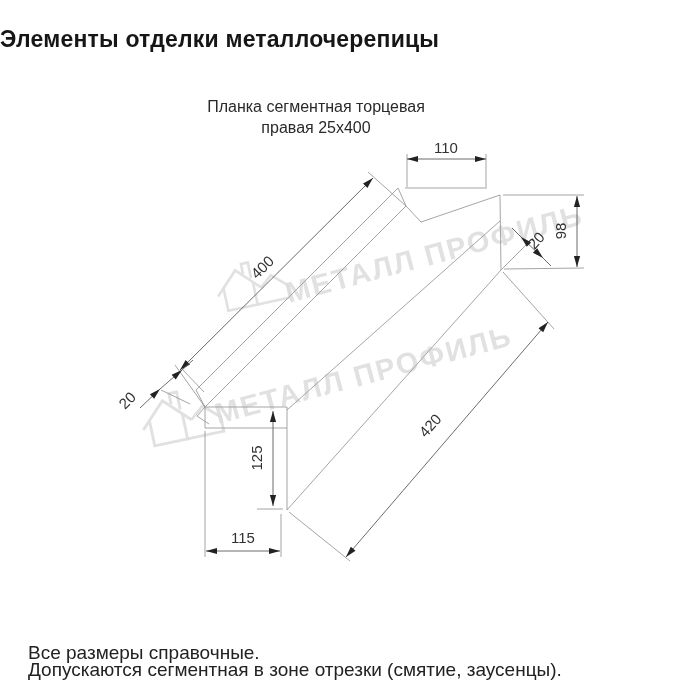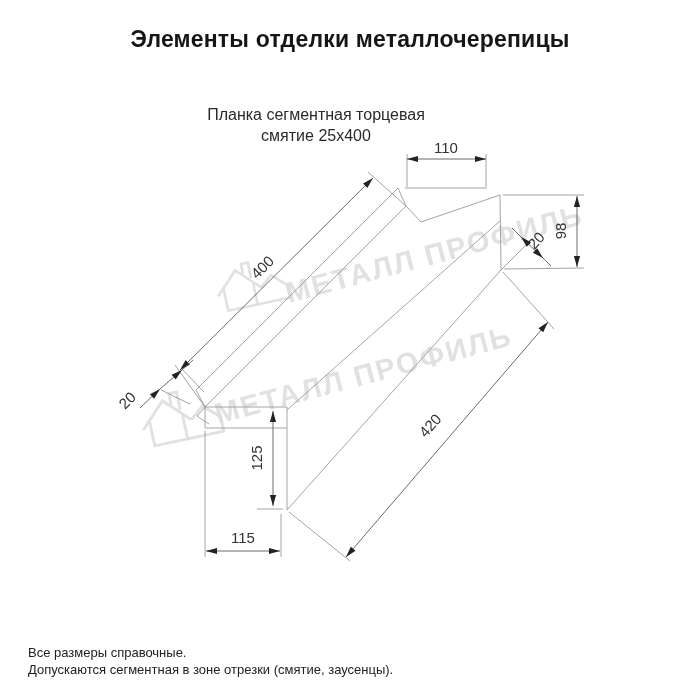--- a/index.html
+++ b/index.html
@@ -1,39 +1,39 @@
 <!DOCTYPE html>
 <html><head>
 <meta charset="utf-8">
 <style>
   html,body{margin:0;padding:0;background:#fff;}
   body{width:700px;height:700px;position:relative;overflow:hidden;
        font-family:"Liberation Sans", sans-serif;}
-  .page-title{position:absolute;top:26px;left:0;width:700px;text-align:center;
+  .page-title{position:absolute;top:26px;left:0;width:700px;text-align:left;
       font-size:23px;font-weight:bold;color:#161616;letter-spacing:.2px;}
   .subtitle{position:absolute;top:96px;left:0;width:632px;text-align:center;
-      font-size:16px;color:#2a2a2a;line-height:21px;margin-top:8px;}
-  .footer{position:absolute;top:644px;left:28px;font-size:13px;color:#222;
+      font-size:16px;color:#2a2a2a;line-height:21px;}
+  .footer{position:absolute;top:644px;left:28px;font-size:19px;color:#222;
       line-height:17px;}
   svg{position:absolute;top:0;left:0;}
   svg text{font-family:"Liberation Sans", sans-serif;font-size:15px;fill:#333;}
   .wm-text{font-size:29px;font-weight:bold;fill:#dcdcdc;letter-spacing:2px;opacity:.85;}
   .part{stroke:#9b9b9b;stroke-width:.9;fill:none;}
   .ext{stroke:#8d8d8d;stroke-width:.8;fill:none;}
   .dim{stroke:#5a5a5a;stroke-width:.9;fill:none;}
   .wm-shape{stroke:#d9d9d9;stroke-width:2.6;fill:none;opacity:.8;}
 </style>
 </head>
 <body>
 
 <div class="page-title">Элементы отделки металлочерепицы</div>
 
 <div class="subtitle">
   <div>Планка сегментная торцевая</div>
-  <div>смятие 25х400</div>
+  <div>правая 25х400</div>
 </div>
 
 <svg width="700" height="700" viewBox="0 0 700 700">
   <defs>
     <marker id="arr" viewBox="0 0 12 8" refX="11.5" refY="4" markerWidth="12" markerHeight="8" orient="auto-start-reverse" markerUnits="userSpaceOnUse">
       <path d="M11.5,4 L0.5,7.1 L0.5,0.9 Z" fill="#222"></path>
     </marker>
   </defs>
 
   <g>

